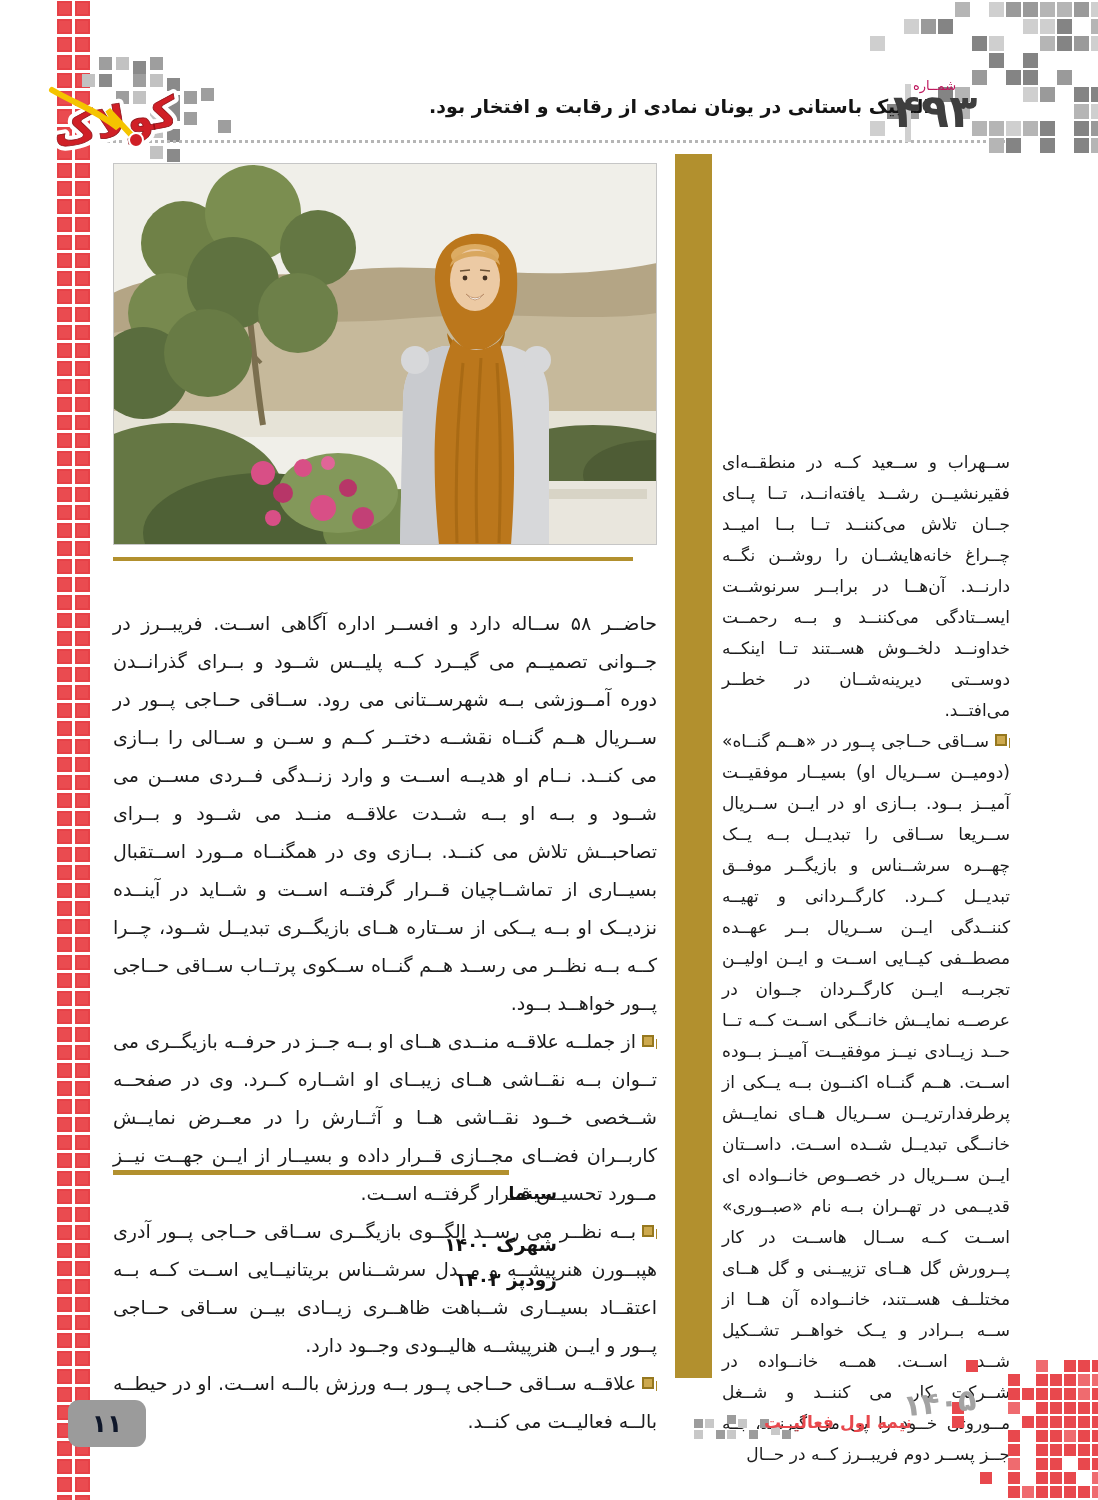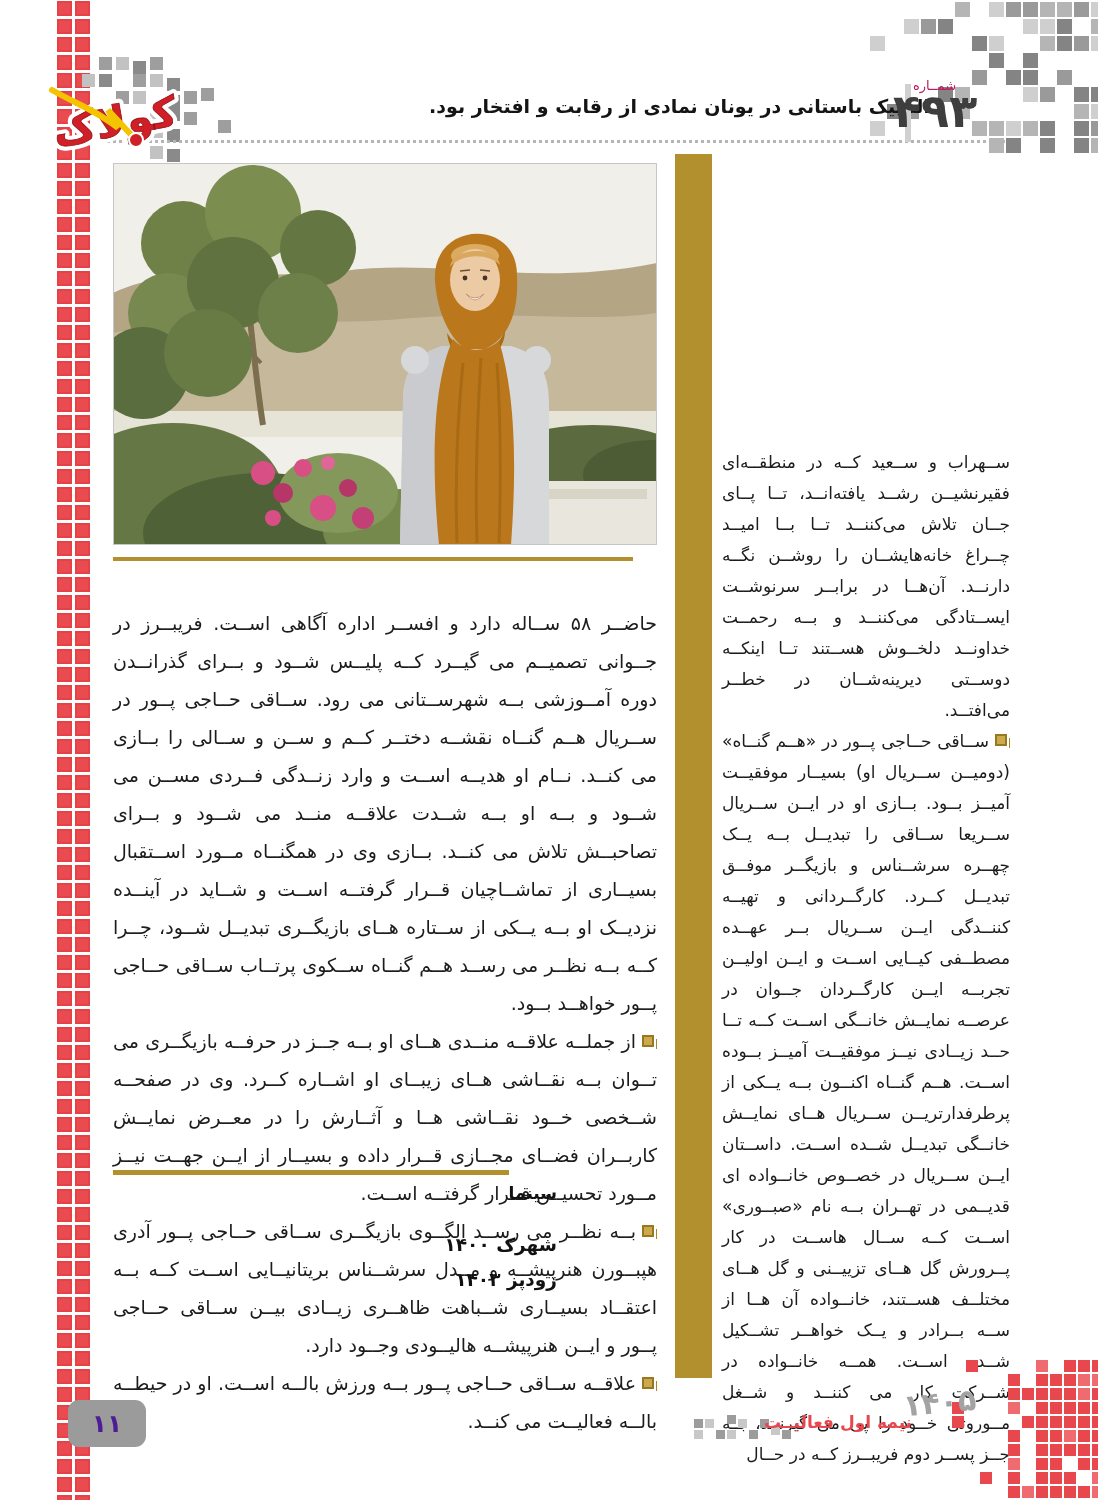--- a/index.html
+++ b/index.html
@@ -51,21 +51,21 @@
   #works-title{font-size:24px;font-weight:bold;margin:0 0 20px 0;text-align:right;}
   #works-cols{display:flex;}
   .wcol1{width:40%;text-align:right;}
   .wcol2{width:60%;text-align:right;padding-left:55px;box-sizing:border-box;}
   .wlabel{font-size:17px;font-weight:bold;margin-bottom:24px;}
   .witem{font-size:18.5px;line-height:35px;font-weight:bold;}
 
   
   #page-badge{position:absolute;left:68px;top:1400px;width:78px;height:47px;background:#9b9b9b;
               border-radius:11px;display:flex;align-items:center;justify-content:center;
-              color:#4c1d95;font-size:25px;font-weight:bold;z-index:4;}
+              color:#0f172a;font-size:25px;font-weight:bold;z-index:4;}
   #year{position:absolute;left:903px;top:1385px;font-size:30px;font-weight:bold;color:#a3a3a3;
         transform:rotate(-5deg);z-index:5;letter-spacing:2px;}
   #period{position:absolute;right:186px;top:1412px;font-size:17px;font-weight:bold;
           color:#e8484d;z-index:5;white-space:nowrap;}
 </style>
 </head>
 <body>
 
 <div id="page">
 

